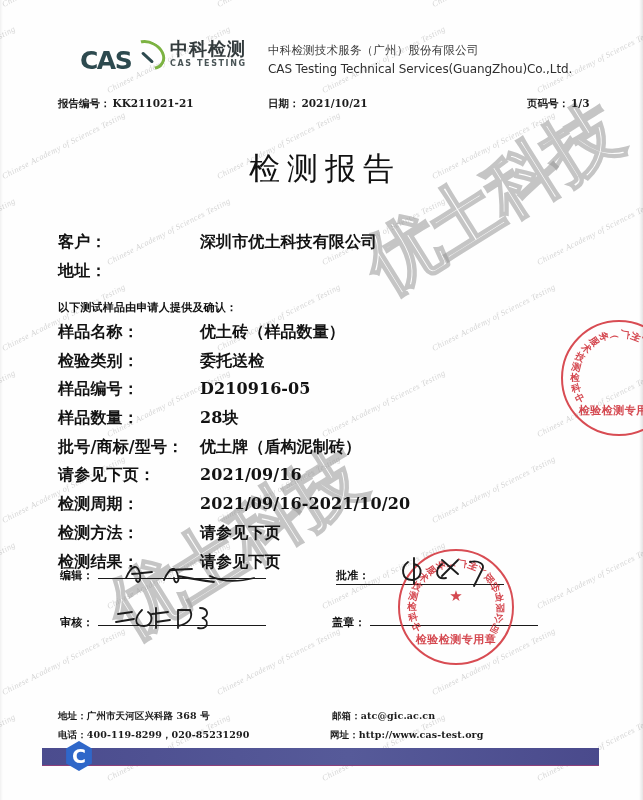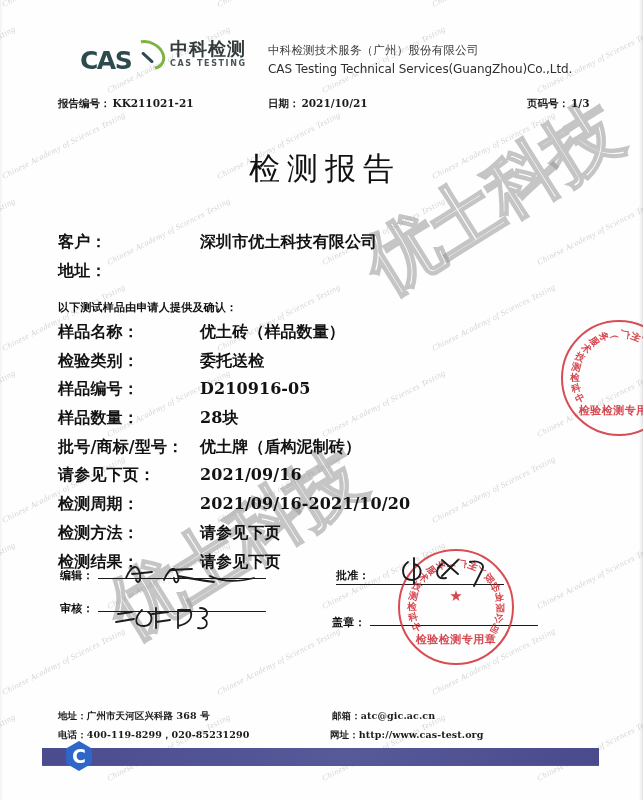--- a/index.html
+++ b/index.html
@@ -224,21 +224,21 @@
     letter-spacing: .2px;
   }
   .sign-line {
     display: inline-block;
     border-bottom: 1.2px solid #1a1a1a;
     height: 1px;
   }
   .sl-left  { width: 168px; margin-left: 4px; }
   .sl-right { width: 168px; margin-left: 4px; }
   .sb-edit    { left: 60px;  top: 8px; }
-  .sb-review  { left: 60px;  top: 41px; }
+  .sb-review  { left: 60px;  top: 55px; }
   .sb-approve { left: 332px; top: 8px; flex-direction: column; }
   .sb-stamp   { left: 332px; top: 55px; justify-content: center; }
 
   
   .sig-ink { position: absolute; pointer-events: none; z-index: 7; }
   .sig-edit    { left: 118px; top: 558px; }
   .sig-review  { left: 112px; top: 602px; }
   .sig-approve { left: 398px; top: 556px; }
 
   

